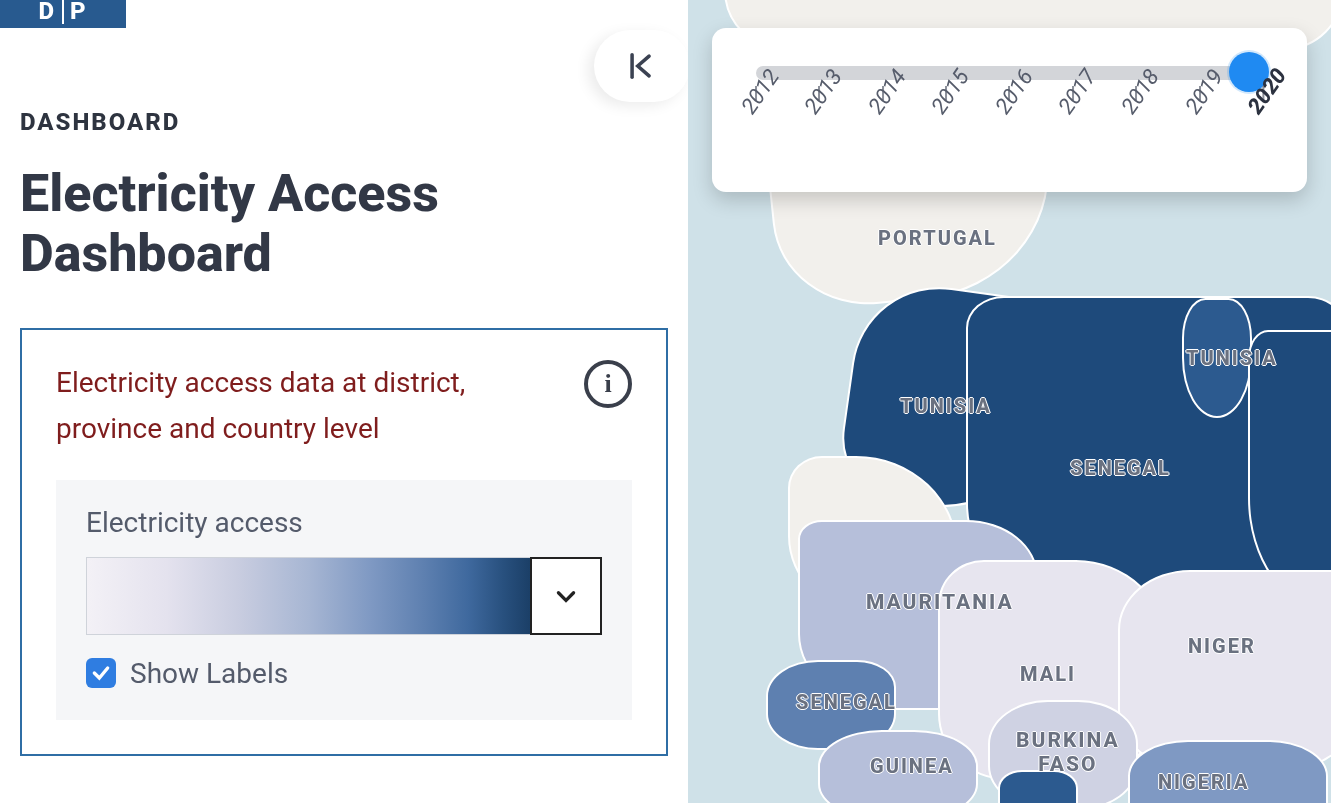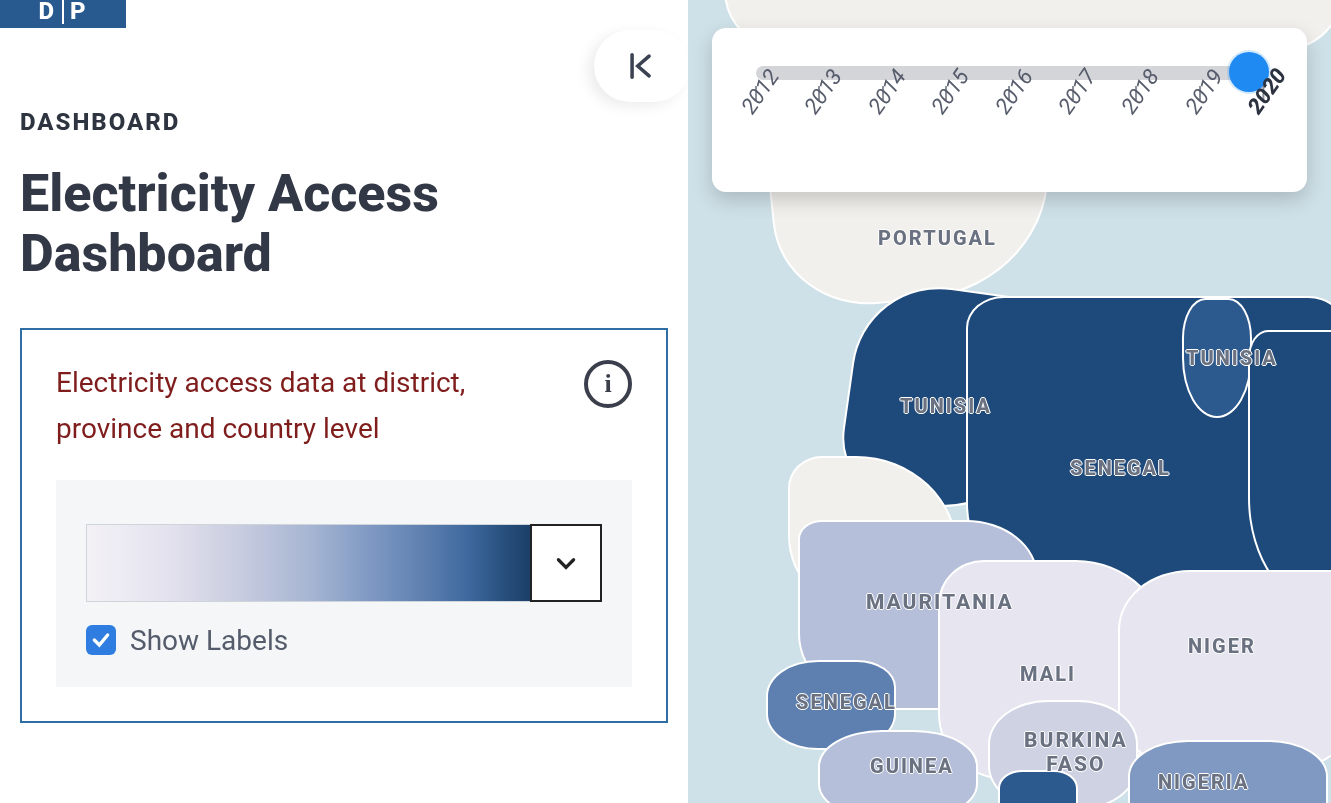--- a/index.html
+++ b/index.html
@@ -256,20 +256,21 @@
 
     <section class="panel">
       <div class="panel-head">
         <div class="panel-desc">Electricity access data at district, province and country level</div>
         <div class="info-btn">
           <span>i</span>
         </div>
       </div>
 
       <div class="legend-box">
+        <div class="legend-title">Electricity access</div>
         <div class="legend-row">
           <div class="legend-gradient"></div>
           <div class="legend-toggle">
             <svg viewBox="0 0 24 24" fill="none" stroke-width="3" stroke-linecap="round">
               <polyline points="5 9 12 16 19 9"></polyline>
             </svg>
           </div>
         </div>
         <label class="show-labels">
           <span class="chk">
@@ -316,21 +317,21 @@
 
     <div id="map-labels">
         <div class="country-label" style="left: 190px; top: 226px;">PORTUGAL</div>
         <div class="country-label" style="left: 498px; top: 346px;">TUNISIA</div>
         <div class="country-label" style="left: 212px; top: 394px;">TUNISIA</div>
         <div class="country-label" style="left: 382px; top: 456px;">SENEGAL</div>
         <div class="country-label small" style="left: 178px; top: 590px;">MAURITANIA</div>
         <div class="country-label" style="left: 500px; top: 634px;">NIGER</div>
         <div class="country-label" style="left: 332px; top: 662px;">MALI</div>
         <div class="country-label" style="left: 108px; top: 690px;">SENEGAL</div>
-        <div class="country-label small" style="left: 336px; top: 728px;">BURKINA<br>FASO</div>
+        <div class="country-label small" style="left: 328px; top: 728px;">BURKINA<br>FASO</div>
         <div class="country-label" style="left: 182px; top: 754px;">GUINEA</div>
         <div class="country-label" style="left: 470px; top: 770px;">NIGERIA</div>
       </div>
 
     <div class="year-card">
       <div class="slider">
         <div class="thumb"></div>
       </div>
       <div class="ticks" id="ticks">
           <div class="tick" style="left: 0%;">

